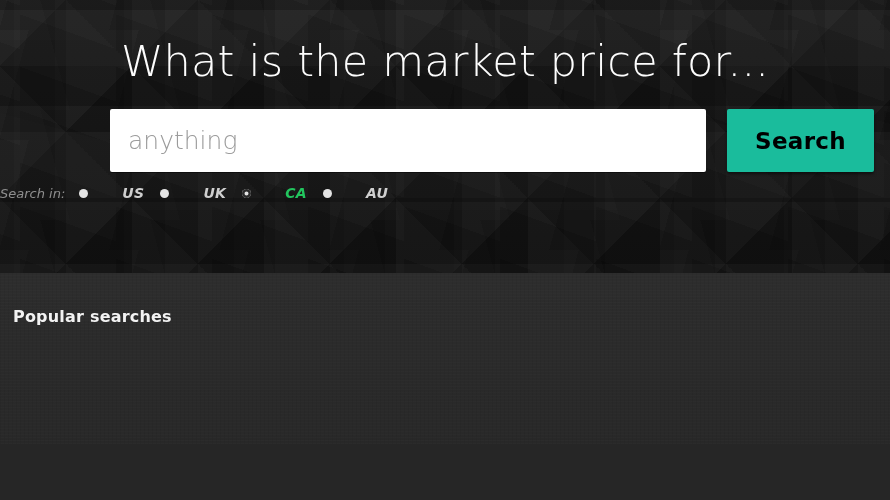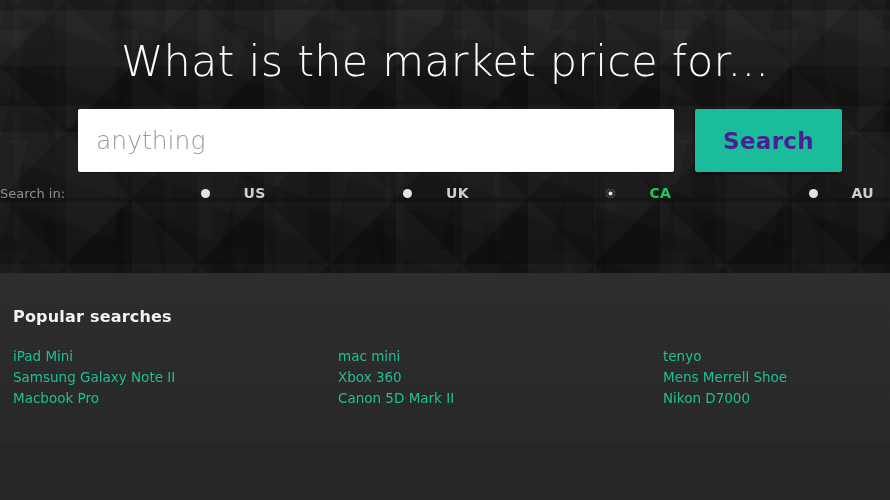--- a/index.html
+++ b/index.html
@@ -72,21 +72,21 @@
     text-align: center;
     white-space: nowrap;
   }
 
   
   .search-row {
     margin-top: 19px;
     display: flex;
     align-items: stretch;
     justify-content: flex-start;
-    padding-left: 78px;
+    padding-left: 110px;
     height: 63px;
   }
 
   .search-input {
     width: 596px;
     height: 63px;
     border: 0;
     outline: 0;
     background: #ffffff;
     border-radius: 2px;
@@ -105,36 +105,37 @@
 
   .search-button {
     margin-left: 21px;
     width: 147px;
     height: 63px;
     border: 0;
     outline: 0;
     cursor: pointer;
     background: #1abc9c;
     border-radius: 2px;
-    color: #4c1d95;
+    color: #000000;
     font-family: "DejaVu Sans", sans-serif;
     font-weight: bold;
     font-size: 23px;
     letter-spacing: 0.3px;
     box-shadow: 0 2px 3px rgba(0,0,0,0.5);
   }
 
   
   .country-row {
     margin-top: 13px;
     display: flex;
     align-items: center;
-    justify-content: space-between;
+    justify-content: flex-start;
     gap: 0;
     font-family: "DejaVu Sans", sans-serif;
+    font-style: italic;
   }
 
   .search-in-label {
     font-size: 13px;
     color: #8e8e8e;
     margin-right: 14px;
     font-weight: 400;
   }
 
   .country-opt {
@@ -268,37 +269,16 @@
 
     </div>
   </section>
 
   <section class="popular">
     <div class="popular-noise"></div>
 
     <div class="popular-inner">
       <h2 class="popular-title">Popular searches</h2>
 
-      <div class="popular-cols">
-
-        <div class="popular-col">
-          <a class="popular-link">iPad Mini</a>
-          <a class="popular-link">Samsung Galaxy Note II</a>
-          <a class="popular-link">Macbook Pro</a>
-        </div>
-
-        <div class="popular-col">
-          <a class="popular-link">mac mini</a>
-          <a class="popular-link">Xbox 360</a>
-          <a class="popular-link">Canon 5D Mark II</a>
-        </div>
-
-        <div class="popular-col">
-          <a class="popular-link">tenyo</a>
-          <a class="popular-link">Mens Merrell Shoe</a>
-          <a class="popular-link">Nikon D7000</a>
-        </div>
-
-      </div>
     </div>
   </section>
 
 </div>
 
 </body></html>

